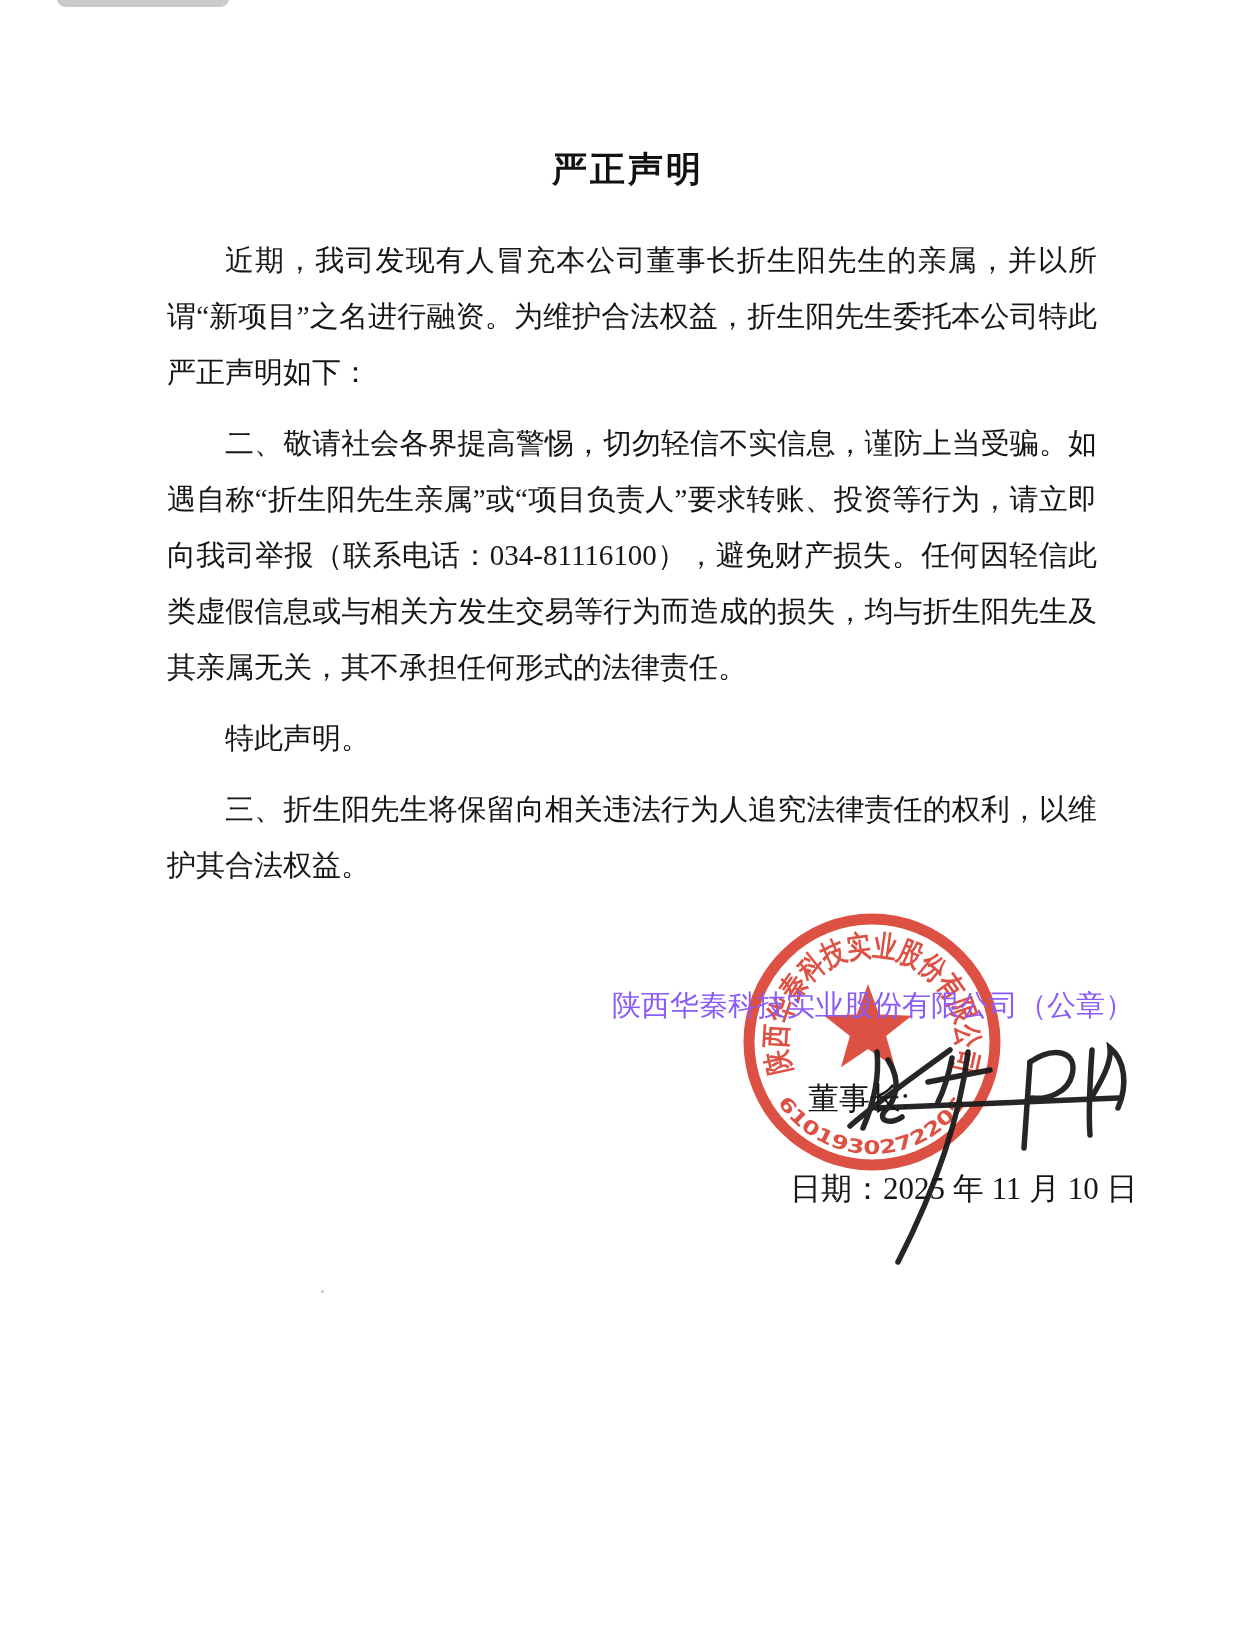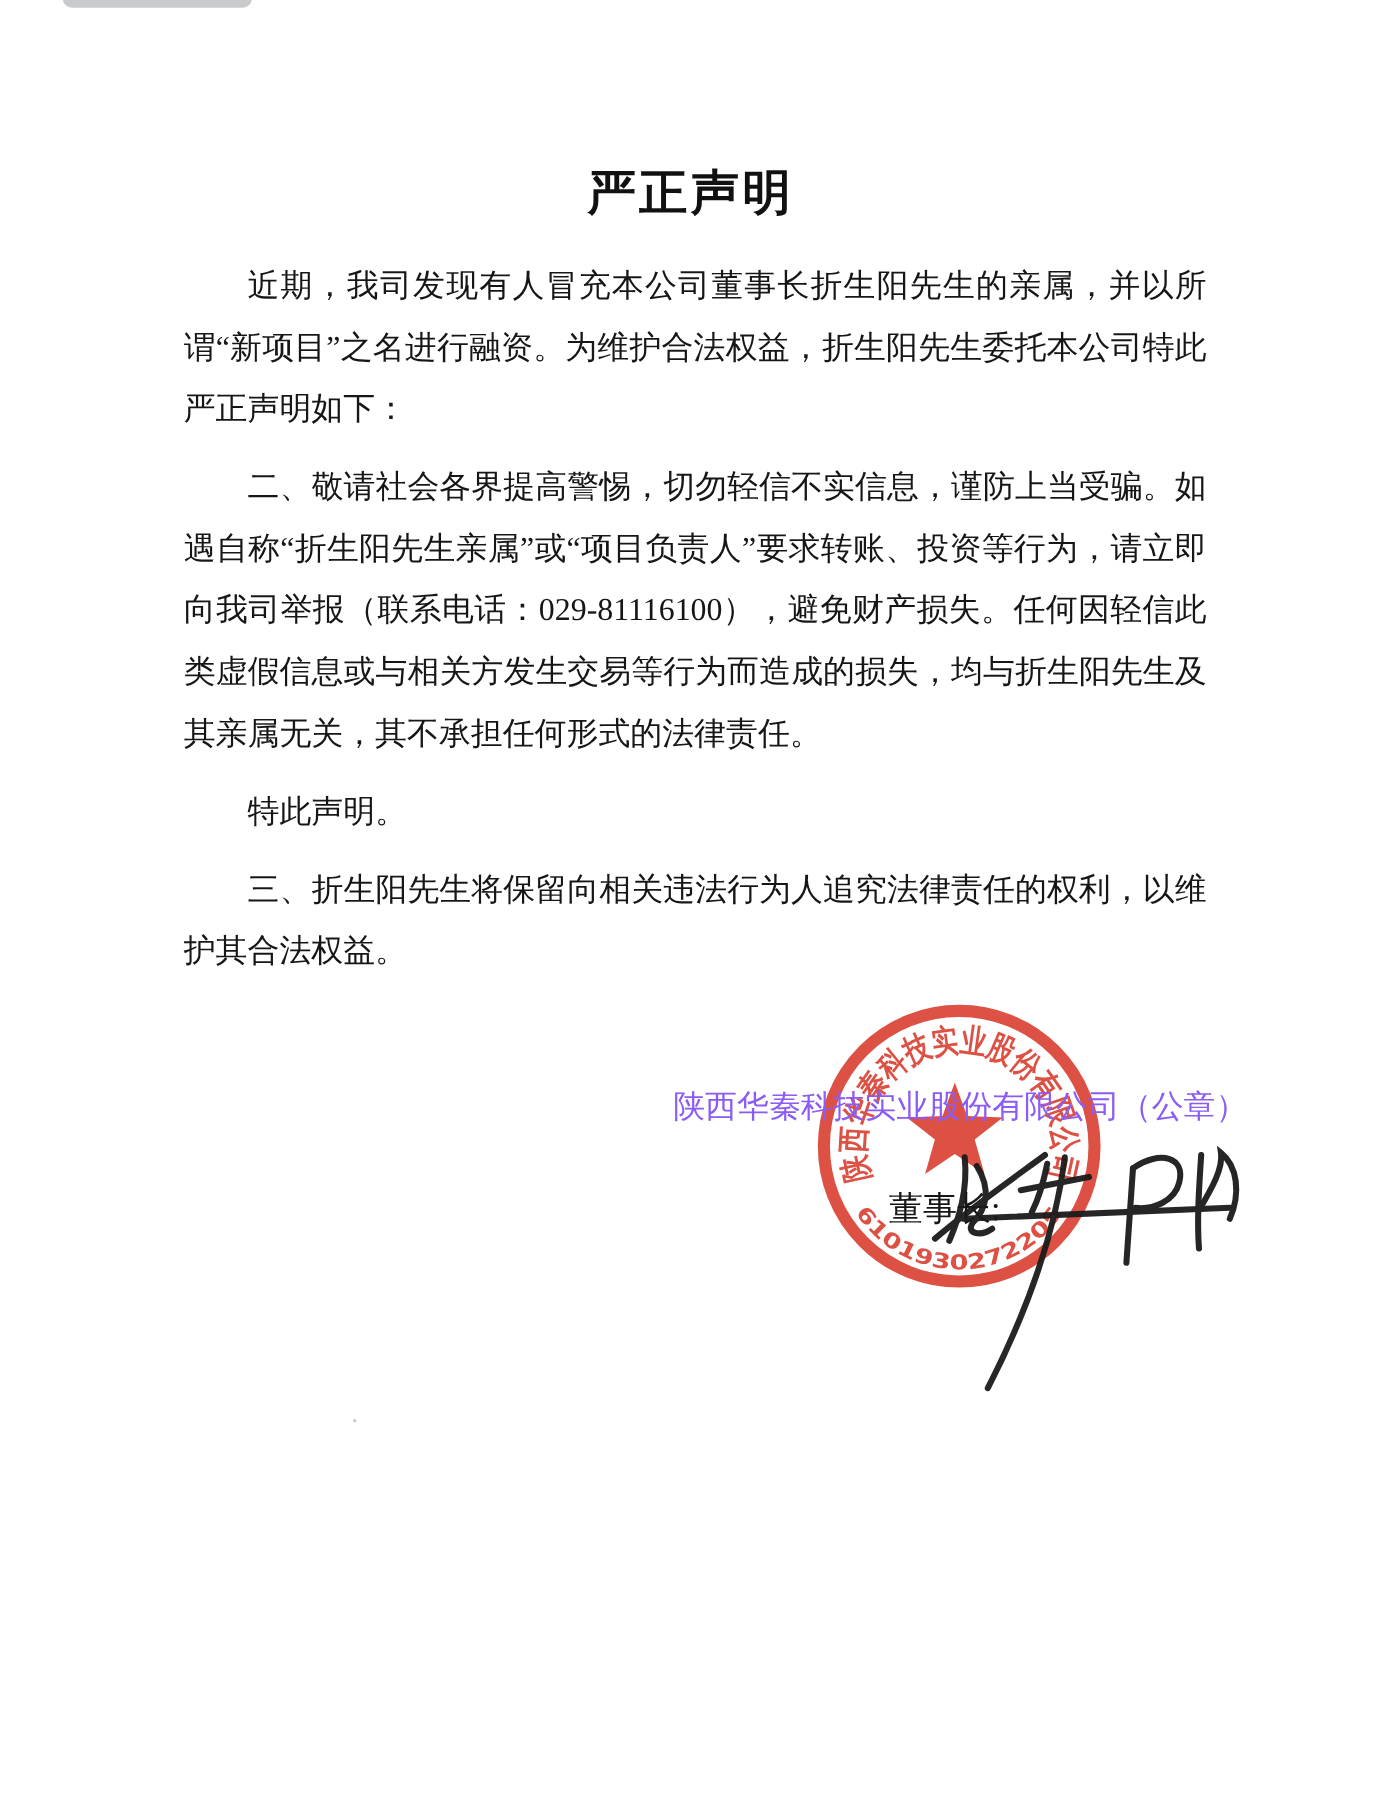--- a/index.html
+++ b/index.html
@@ -10,21 +10,21 @@
     overflow:hidden;
     font-family:"Liberation Serif","DejaVu Serif",serif;
     color:#1a1a1a;
   }
   .top-tab{
     position:absolute;left:57px;top:-10px;width:172px;height:17px;
     background:#c9cacb;border-radius:9px;
   }
   .doc-title{
     position:absolute;left:0;top:146px;width:100%;
-    text-align:center;font-size:44px;font-weight:700;
+    text-align:center;font-size:35px;font-weight:700;
     letter-spacing:3px;color:#111;
   }
   .body-text{
     position:absolute;left:155px;top:232px;width:942px;
     font-size:29px;line-height:56px;text-align:justify;
     color:#161616;
   }
   .body-text p{margin:0 0 15px 12px;text-indent:2em;}
   .sig-company{
     position:absolute;left:612px;top:986px;
@@ -68,29 +68,30 @@
       </text>
       <polygon stroke="none" points="133,79 144.2,109.6 176.7,110.8 151.1,130.9 160,162.2 133,144 106,162.2 114.9,130.9 89.3,110.8 121.8,109.6"></polygon>
     </g>
   </svg>
 
   <div class="txt-layer">
     <div class="doc-title">严正声明</div>
 
     <div class="body-text">
       <p>近期，我司发现有人冒充本公司董事长折生阳先生的亲属，并以所谓“新项目”之名进行融资。为维护合法权益，折生阳先生委托本公司特此严正声明如下：</p>
-      <p>二、敬请社会各界提高警惕，切勿轻信不实信息，谨防上当受骗。如遇自称“折生阳先生亲属”或“项目负责人”要求转账、投资等行为，请立即向我司举报（联系电话：029-81116100），避免财产损失。任何因轻信此类虚假信息或与相关方发生交易等行为而造成的损失，均与折生阳先生及其亲属无关，其不承担任何形式的法律责任。</p>
+      <p>二、敬请社会各界提高警惕，切勿轻信不实信息，谨防上当受骗。如遇自称“折生阳先生亲属”或“项目负责人”要求转账、投资等行为，请立即向我司举报（联系电话：034-81116100），避免财产损失。任何因轻信此类虚假信息或与相关方发生交易等行为而造成的损失，均与折生阳先生及其亲属无关，其不承担任何形式的法律责任。</p>
       <p>特此声明。</p>
       <p>三、折生阳先生将保留向相关违法行为人追究法律责任的权利，以维护其合法权益。</p>
     </div>
 
     <div class="sig-company">陕西华秦科技实业股份有限公司（公章）</div>
 
     <div class="sig-chairman">董事长:</div>
 
+    <div class="sig-date">日期：2025 年 11 月 10 日</div>
   </div>
 
   <svg class="sign-svg" viewBox="0 0 400 300" xmlns="http://www.w3.org/2000/svg">
     <g fill="none" stroke="#1b1b1b" stroke-width="5.5" stroke-linecap="round" opacity="0.95">
       <path d="M117,52 C120,82 112,107 103,128"></path>
       <path d="M90,126 C120,100 160,72 190,50"></path>
       <path d="M128,60 C142,82 136,100 124,112 C118,122 132,124 142,117"></path>
       <path d="M116,108 L358,98"></path>
       <path d="M192,58 C188,78 182,94 178,102"></path>
       <path d="M168,82 L230,70"></path>

